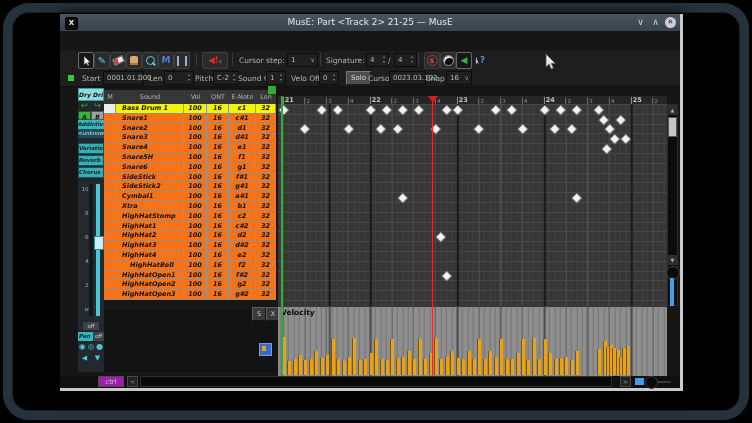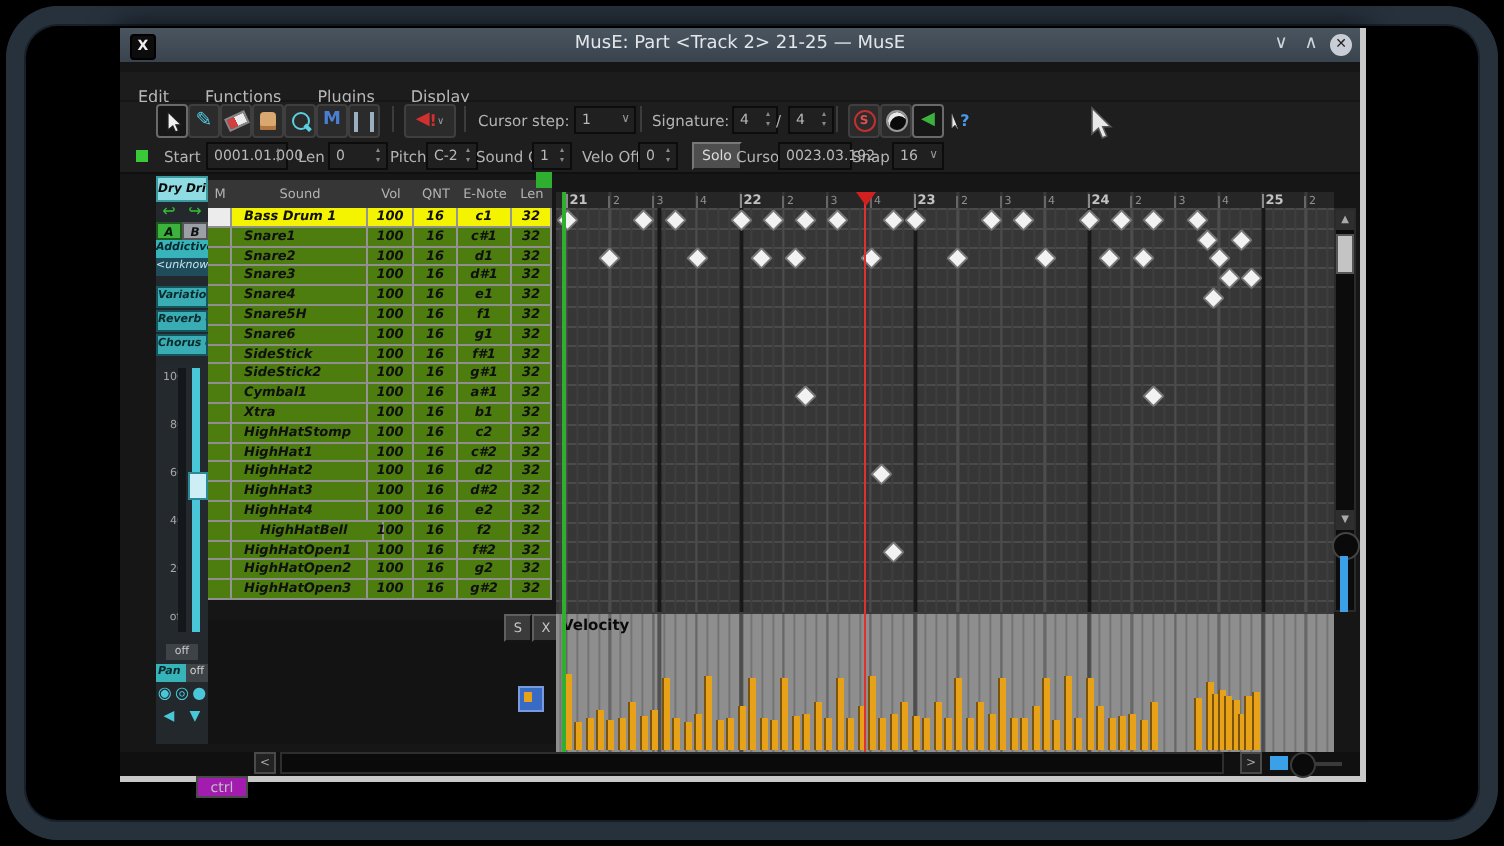--- a/index.html
+++ b/index.html
@@ -57,21 +57,21 @@
   .s-pan{height:9px;margin-top:2px;display:flex;}
   .s-panlbl{flex:1;background:#37b3ba;color:#06282a;font-size:5.5px;font-weight:bold;line-height:9px;padding-left:1px;}
   .s-panval{width:11px;background:#3e4347;color:#cfcfcf;font-size:5.5px;line-height:9px;text-align:center;font-style:normal;}
   .s-icons{height:12px;color:#49c7d8;font-size:8px;line-height:12px;display:flex;justify-content:space-around;font-style:normal;}
   .s-arr2{height:10px;color:#49c7d8;font-size:7px;line-height:10px;display:flex;justify-content:space-around;font-style:normal;}
   
   .tablewrap{position:absolute;left:44px;top:76px;width:172px;height:220px;}
   .thead{position:absolute;left:0;top:0;width:172px;height:14px;background:#363636;border-bottom:1px solid #000;}
   .th{position:absolute;top:3px;color:#b2b2b2;font-size:6.5px;text-align:center;}
   .tbody{position:absolute;left:0;top:14px;width:172px;height:206px;overflow:hidden;}
-  .trow{position:relative;width:172px;height:9.8px;background:#4d7c0f;box-sizing:border-box;border-bottom:1px solid #8f8f8f;}
+  .trow{position:relative;width:172px;height:9.8px;background:#f97316;box-sizing:border-box;border-bottom:1px solid #8f8f8f;}
   .trow.sel .cell{background:#f4f400;}
   .trow.sel .cm{background:#ececec;}
   .cell{position:absolute;top:0;height:8.8px;font-size:6.5px;font-weight:bold;font-style:italic;color:#101010;
         line-height:9px;box-sizing:border-box;border-right:1px solid #949494;overflow:hidden;white-space:nowrap;}
   .num{text-align:center;}
   .belowtable{position:absolute;left:44px;top:296px;width:174px;height:62px;background:#131313;}
   .sxbtn{position:absolute;top:-3px;width:12px;height:12px;background:#3b3b3b;border-top:1px solid #5f5f5f;border-left:1px solid #5f5f5f;
          border-bottom:1px solid #141414;border-right:1px solid #141414;color:#c8c8c8;font-size:6.5px;line-height:12px;text-align:center;}
   .ctrlicon{position:absolute;left:155px;top:33px;width:11px;height:11px;background:#3a6bc4;border:1px solid #7a9ae0;}
   .ctrlicon:after{content:"";position:absolute;left:2px;top:2px;width:4px;height:5px;background:#e8a21a;}
@@ -104,21 +104,21 @@
   .playline{position:absolute;left:154px;top:8px;width:1px;height:280px;background:#e03030;}
   .playtri{position:absolute;left:149px;top:8px;width:0;height:0;border:5px solid transparent;border-top:7px solid #d02020;}
   .markersq{position:absolute;left:208px;top:72px;width:8px;height:8px;background:#2fae2f;}
   
   .vscroll{position:absolute;left:607px;top:90px;width:11px;height:202px;background:#0c0c0c;border:1px solid #2a2a2a;box-sizing:border-box;}
   .vsbtn{position:absolute;left:0;width:9px;height:10px;background:#2e2e2e;color:#aaa;font-size:5px;line-height:10px;text-align:center;}
   .vsthumb{position:absolute;left:0;top:12px;width:9px;height:20px;background:#c4c4c4;border:1px solid #555;box-sizing:border-box;}
   .vknob{position:absolute;left:606px;top:252px;width:12px;height:12px;border-radius:50%;background:#0a0a0a;border:1px solid #444;}
   .vzoom{position:absolute;left:610px;top:264px;width:4px;height:28px;background:#3aa0e8;}
   .botrow{position:absolute;left:0;top:362px;width:620px;height:12px;background:#101010;}
-  .ctrlbtn{position:absolute;left:38px;top:12px;width:26px;height:11px;background:#a21caf;border:1px solid #4a4a4a;
+  .ctrlbtn{position:absolute;left:38px;top:0;width:26px;height:11px;background:#a21caf;border:1px solid #4a4a4a;
            color:#c0c0c0;font-size:7px;line-height:11px;text-align:center;box-sizing:border-box;}
   .arrbtn{position:absolute;top:0;width:11px;height:11px;background:#222;border:1px solid #4a4a4a;color:#aaa;
           font-size:6px;line-height:10px;text-align:center;box-sizing:border-box;}
   .hstrack{position:absolute;left:80px;top:0;width:472px;height:11px;background:#0a0a0a;border:1px solid #2e2e2e;box-sizing:border-box;}
   .hzhandle{position:absolute;left:575px;top:2px;width:9px;height:7px;background:#3aa0e8;}
   .hzknob{position:absolute;left:585px;top:0;width:11px;height:11px;border-radius:50%;background:#0a0a0a;border:1px solid #3a3a3a;}
   .hzline{position:absolute;left:597px;top:5px;width:14px;height:2px;background:#3a3a3a;}
   
   .i-pencil{color:#53c8e0;font-size:10px;line-height:10px;}
   .i-eraser{width:9px;height:5px;background:linear-gradient(90deg,#d04040 45%,#ececec 45%);transform:rotate(-25deg);border:1px solid #888;}
@@ -140,21 +140,20 @@
   <div class="win">
 
     <div class="titlebar">
       <div class="xlogo">X</div>
       <div class="title">MusE: Part &lt;Track 2&gt; 21-25 — MusE</div>
       <div class="wbtn" style="left:574px;">∨</div>
       <div class="wbtn" style="left:589px;">∧</div>
       <div class="wclose" style="left:605px;">✕</div>
     </div>
 
-    <div class="menubar" id="menubar"><div class="mi">Edit</div><div class="mi">Functions</div><div class="mi">Plugins</div><div class="mi">Display</div></div>
 
     <div class="toolbar1">
       <div class="tbtn sel" style="left:18px;">
           <div class="c">
         <svg width="9" height="12">
               <path d="M2,1 L2,10 L4.4,8 L5.8,11 L7.2,10.3 L5.9,7.4 L8.6,7.4 Z" fill="#f0f0f0" stroke="#222" stroke-width="0.6"></path>
             </svg>
       </div>
         </div>
       <div class="tbtn" style="left:34px;">

